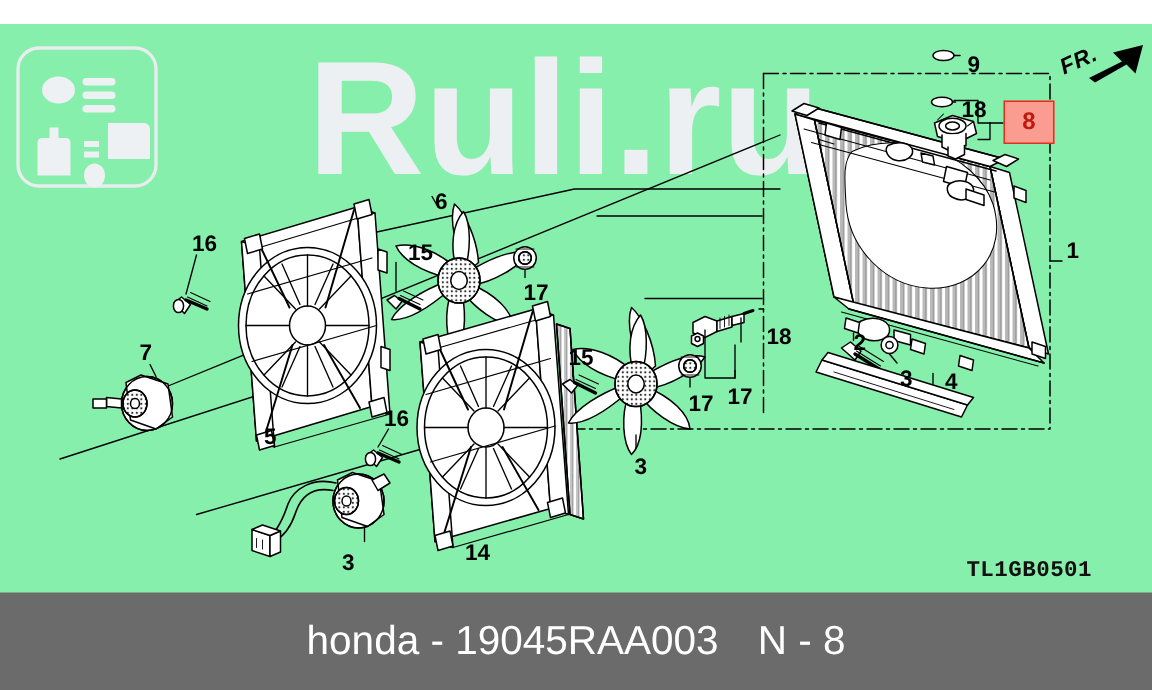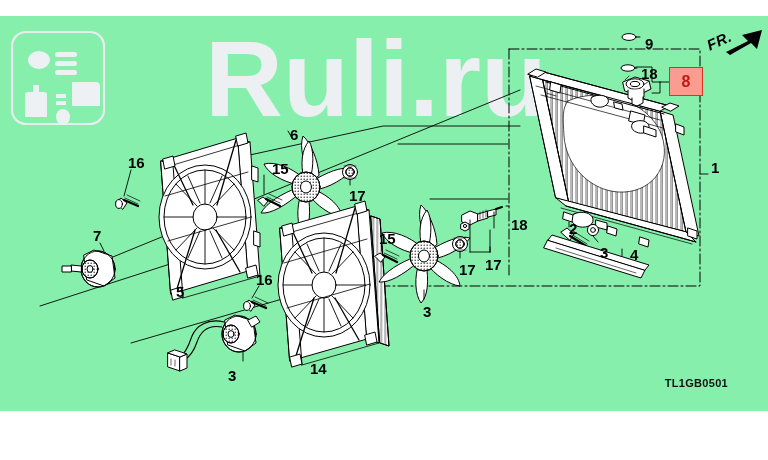--- a/index.html
+++ b/index.html
@@ -74,24 +74,25 @@
     font-style: italic;
     color: #000;
     transform: rotate(-24deg);
     transform-origin: left top;
     letter-spacing: 0.5px;
   }
   
   #drawcode {
     position: absolute;
     right: 40px; bottom: 22px;
-    font-size: 11px;
+    font-size: 15px;
     font-weight: 700;
     letter-spacing: 0.3px;
     color: #111;
+    font-family: Liberation Mono, monospace;
   }
   
   #footer {
     position: absolute;
     left: 0; top: 395px;
     width: 768px; height: 65px;
     background: #6b6b6b;
     display: flex;
     align-items: center;
     justify-content: center;
@@ -508,14 +509,18 @@
         <div class="num" style="left: 272px; top: 145px;">15</div>
         <div class="num" style="left: 379px; top: 215px;">15</div>
         <div class="num" style="left: 128px; top: 139px;">16</div>
         <div class="num" style="left: 256px; top: 256px;">16</div>
         <div class="num" style="left: 349px; top: 172px;">17</div>
         <div class="num" style="left: 459px; top: 246px;">17</div>
         <div class="num" style="left: 494px; top: 201px; margin-left: 17px;">18</div>
       </div>
   </div>
 
+  <div id="footer">
+    <span class="ftext">honda - 19045RAA003</span>
+    <span class="ftext fcode">N - 8</span>
+  </div>
 
 </div>
 
 </body></html>

